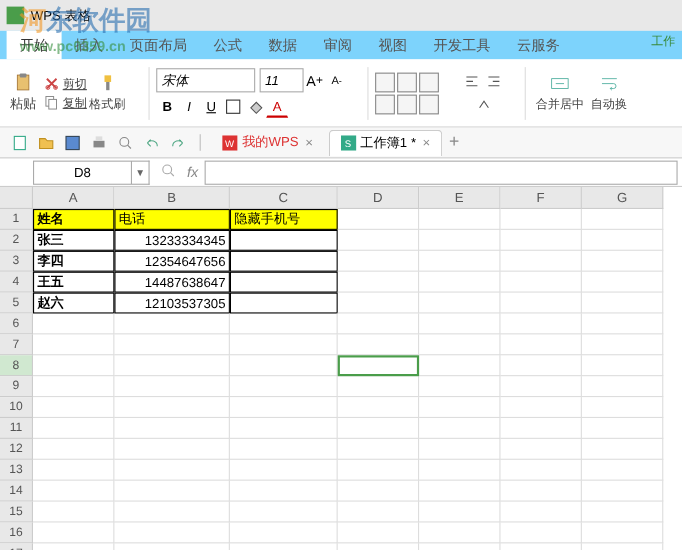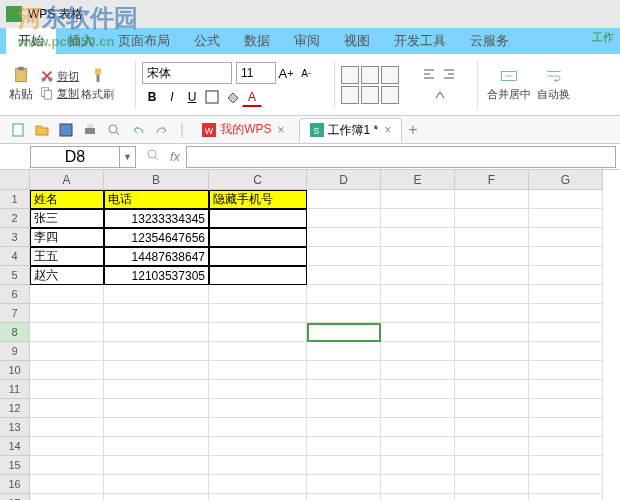--- a/index.html
+++ b/index.html
@@ -15,58 +15,58 @@
 .ribbon-tab { padding: 4px 12px; color: #555; cursor: pointer; }
 .ribbon-tab.active { background: #fff; color: #333; }
 .ribbon { height: 62px; background: #fff; border-bottom: 1px solid #ccc; display: flex; align-items: center; padding: 0 6px; font-size: 12px; }
 .ribbon-group { display: flex; align-items: center; margin-right: 12px; }
 .rbtn { display: flex; flex-direction: column; align-items: center; margin: 0 3px; cursor: pointer; font-size: 11px; color: #444; }
 .rbtn-icon { width: 18px; height: 18px; margin-bottom: 2px; }
 .paste-big { font-size: 12px; }
 .clip-col { display: flex; flex-direction: column; margin-left: 4px; }
 .clip-item { display: flex; align-items: center; font-size: 11px; color: #444; margin: 1px 0; cursor: pointer; text-decoration: underline; }
 .clip-item svg, .clip-item .ico { width: 14px; height: 14px; margin-right: 3px; }
-.font-sel { border: 1px solid #aaa; height: 22px; font-size: 12px; padding: 0 4px; background: #fff; }
+.font-sel { border: 1px solid #aaa; height: 22px; font-size: 12px; padding: 0 4px; background: #fff; font-style: italic; }
 .font-name { width: 90px; }
 .font-size { width: 40px; margin-left: 4px; }
 .fmt-row { display: flex; align-items: center; margin-top: 3px; }
 .fmt-btn { width: 20px; height: 20px; display: flex; align-items: center; justify-content: center; cursor: pointer; border: 1px solid transparent; font-size: 12px; }
 .align-grid { display: grid; grid-template-columns: repeat(3, 18px); grid-template-rows: repeat(2, 18px); gap: 2px; margin-right: 8px; }
 .align-cell { border: 1px solid #888; background: #f5f5f5; cursor: pointer; }
 .divider { width: 1px; height: 48px; background: #ddd; margin: 0 6px; }
 .qat { height: 28px; background: #f7f7f7; border-bottom: 1px solid #ccc; display: flex; align-items: center; padding: 0 6px; }
 .qat-btn { width: 22px; height: 22px; display: flex; align-items: center; justify-content: center; margin: 0 1px; cursor: pointer; }
 .doc-tab { display: flex; align-items: center; height: 24px; padding: 0 10px; margin: 0 2px; font-size: 12px; border-top-left-radius: 4px; border-top-right-radius: 4px; cursor: pointer; }
 .doc-tab.wps { color: #d33; }
 .doc-tab.active { background: #fff; border: 1px solid #ccc; border-bottom: none; }
 .doc-tab-icon { width: 14px; height: 14px; margin-right: 4px; }
 .tab-close { margin-left: 6px; color: #888; font-size: 12px; }
 .tab-add { margin-left: 4px; color: #888; font-size: 16px; cursor: pointer; }
 .namebox-row { height: 26px; border-bottom: 1px solid #ccc; display: flex; align-items: center; }
-.namebox { width: 90px; height: 22px; border: 1px solid #aaa; margin-left: 30px; font-size: 16px; padding: 0 0; background: #fff; text-align: center; }
+.namebox { width: 90px; height: 22px; border: 1px solid #aaa; margin-left: 30px; font-size: 12px; padding: 0 0; background: #fff; text-align: center; }
 .nb-dd { width: 16px; height: 22px; border: 1px solid #aaa; border-left: none; display: flex; align-items: center; justify-content: center; cursor: pointer; font-size: 9px; color: #666; }
 .fx-btn { margin: 0 10px; color: #888; cursor: pointer; font-size: 13px; }
 .fx-label { font-style: italic; color: #888; font-size: 13px; }
 .formula-bar { flex: 1; height: 22px; border: 1px solid #aaa; margin-left: 6px; margin-right: 4px; background: #fff; }
 .sheet { display: flex; }
 .corner { width: 30px; height: 20px; background: #e8e8e8; border-right: 1px solid #ccc; border-bottom: 1px solid #ccc; }
 .col-headers { display: flex; }
 .col-h { height: 20px; width: 74px; background: #e8e8e8; border-right: 1px solid #ccc; border-bottom: 1px solid #ccc; display: flex; align-items: center; justify-content: center; font-size: 12px; color: #555; }
 .col-h.wide-b { width: 105px; }
 .col-h.wide-c { width: 98px; }
 .col-h.d { width: 74px; }
 .col-h.e, .col-h.f, .col-h.g { width: 74px; }
 .grid-body { display: flex; }
 .row-headers { display: flex; flex-direction: column; }
 .row-h { width: 30px; height: 19px; background: #e8e8e8; border-right: 1px solid #ccc; border-bottom: 1px solid #ccc; display: flex; align-items: center; justify-content: center; font-size: 11px; color: #555; }
 .row-h.sel { background: #d0e8d0; }
 .cells { position: relative; }
 .cell-row { display: flex; }
 .cell { height: 19px; border-right: 1px solid #ddd; border-bottom: 1px solid #ddd; font-size: 12px; padding: 0 3px; display: flex; align-items: center; overflow: hidden; white-space: nowrap; }
-.cell.ca { width: 74px; }
+.cell.ca { width: 74px; font-weight: bold; }
 .cell.cb { width: 105px; justify-content: flex-end; }
 .cell.cc { width: 98px; }
 .cell.cd, .cell.ce, .cell.cf, .cell.cg { width: 74px; }
 .hdr-cell { background: #ffff00; border: 1px solid #000 !important; }
 .data-cell { border: 1px solid #000 !important; }
 .data-cell.cb { justify-content: flex-end; }
 .sel-cell { position: absolute; border: 2px solid #4a9d4a; pointer-events: none; }
 </style>
 </head>
 <body>

